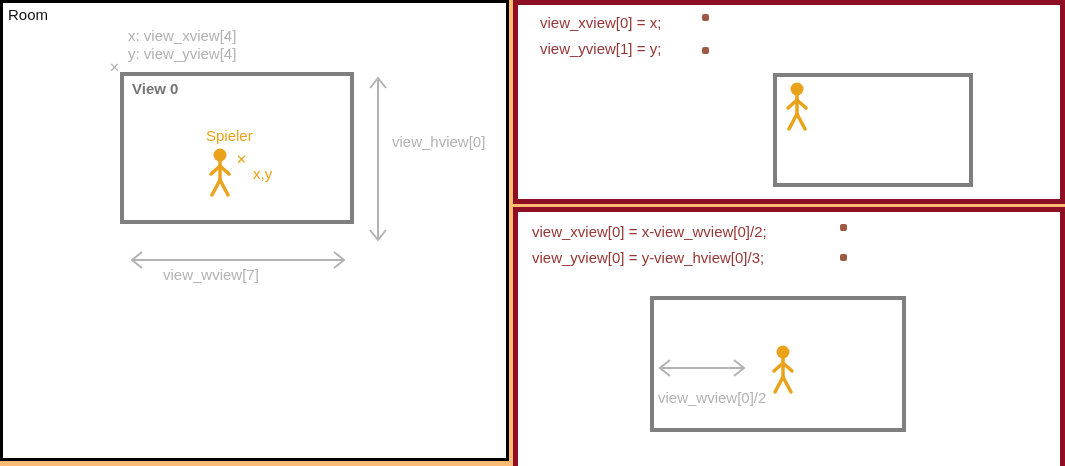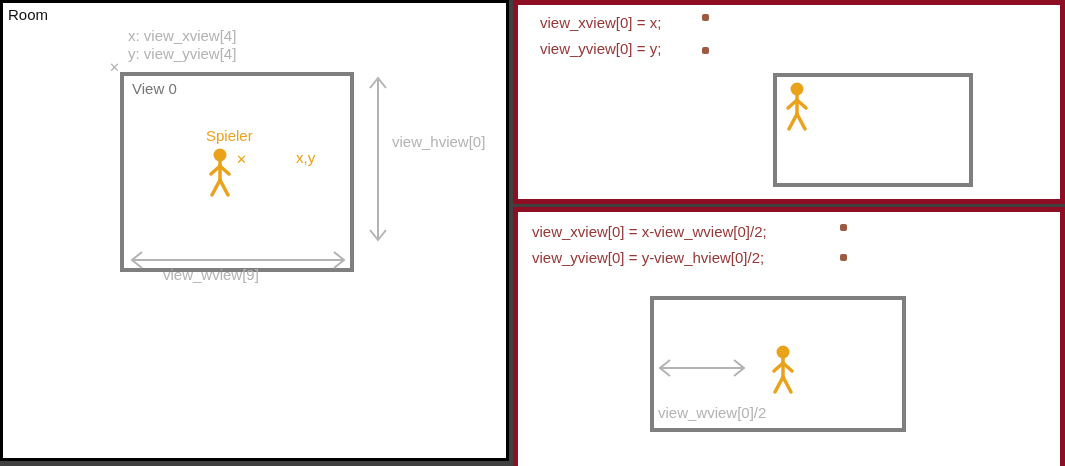--- a/index.html
+++ b/index.html
@@ -1,18 +1,18 @@
 <!DOCTYPE html>
 <html style="--player-gold: #EAA21B; --view-border-gray: #7F7F7F; --muted-gray: #B3B3B3; --panel-border-red: #8E0F24; --code-red: #953735; --dot-brown: #9C5B41;"><head>
 <meta charset="utf-8">
 <style>
   * { margin:0; padding:0; box-sizing:border-box; }
   html,body { background:#ffffff; }
   body { font-family:"Liberation Sans","DejaVu Sans",sans-serif; }
-  .stage { position:relative; width:1065px; height:466px; background:#404040; overflow:hidden; }
+  .stage { position:relative; width:1065px; height:466px; background:#fdba74; overflow:hidden; }
   .panel { position:absolute; background:#fff; }
   .room-panel { left:0; top:0; width:509px; height:461px; border:3px solid #000; }
   .red-panel { border:5px solid var(--panel-border-red,#8E0F24); }
   .panel-top-right { left:513px; top:0; width:552px; height:204px; }
   .panel-bottom-right { left:513px; top:207px; width:552px; height:315px; }
   .abs { position:absolute; }
   .txt { font-size:15px; white-space:nowrap; }
   .black { color:#111; }
   .muted { color:var(--muted-gray,#B3B3B3); }
   .viewlbl { color:#757575; }
@@ -33,77 +33,77 @@
   <div class="panel room-panel">
     <div class="abs txt black" style="left:5px; top:3px;">Room</div>
 
     <div class="abs txt muted" style="left:125px; top:24px; line-height:18px;">
       <div>x: view_xview[4]</div>
       <div>y: view_yview[4]</div>
     </div>
 
     <div class="abs cross muted" style="left:106px; top:58px;">✕</div>
 
-    <div class="view-rect" style="left:117px; top:69px; width:234px; height:200px;">
+    <div class="view-rect" style="left:117px; top:69px; width:234px; height:152px;font-weight:bold;">
       <div class="abs txt viewlbl" style="left:8px; top:4px;">View 0</div>
     </div>
 
     <div class="abs txt gold" style="left:203px; top:124px;">Spieler</div>
 
     <svg class="figure abs" width="34" height="52" viewBox="0 0 34 52" style="left:200px; top:144px;">
       <circle cx="17" cy="8" r="6.5"></circle>
       <line x1="17" y1="14" x2="17" y2="33"></line>
       <line x1="17" y1="19" x2="8" y2="27"></line>
       <line x1="17" y1="19" x2="26" y2="27"></line>
       <line x1="17" y1="33" x2="9" y2="48"></line>
       <line x1="17" y1="33" x2="25" y2="48"></line>
     </svg>
 
     <div class="abs cross gold" style="left:233px; top:150px;">✕</div>
-    <div class="abs txt gold" style="left:250px; top:146px;margin-left:43px;">x,y</div>
+    <div class="abs txt gold" style="left:250px; top:162px;">x,y</div>
 
     <svg class="arrow abs" width="22" height="168" viewBox="0 0 22 168" style="left:364px; top:72px;">
       <line x1="11" y1="5" x2="11" y2="163"></line>
       <polyline points="3,13 11,3 19,13"></polyline>
       <polyline points="3,155 11,165 19,155"></polyline>
     </svg>
     <div class="abs txt muted" style="left:389px; top:130px;">view_hview[0]</div>
 
     <svg class="arrow abs" width="220" height="22" viewBox="0 0 220 22" style="left:125px; top:246px;">
       <line x1="4" y1="11" x2="216" y2="11"></line>
       <polyline points="14,3 4,11 14,19"></polyline>
       <polyline points="206,3 216,11 206,19"></polyline>
     </svg>
-    <div class="abs txt muted" style="left:160px; top:263px;">view_wview[9]</div>
+    <div class="abs txt muted" style="left:160px; top:263px;">view_wview[7]</div>
   </div>
 
   <div class="panel red-panel panel-top-right">
     <div class="abs code" style="left:22px; top:5px;">
       <div>view_xview[0] = x;</div>
-      <div>view_yview[0] = y;</div>
+      <div>view_yview[1] = y;</div>
     </div>
     <div class="dot" style="left:184px; top:9px;"></div>
     <div class="dot" style="left:184px; top:42px;"></div>
 
     <div class="view-rect" style="left:255px; top:68px; width:200px; height:114px;"></div>
 
     <svg class="figure abs" width="34" height="52" viewBox="0 0 34 52" style="left:262px; top:76px;">
       <circle cx="17" cy="8" r="6.5"></circle>
       <line x1="17" y1="14" x2="17" y2="33"></line>
       <line x1="17" y1="19" x2="8" y2="27"></line>
       <line x1="17" y1="19" x2="26" y2="27"></line>
       <line x1="17" y1="33" x2="9" y2="48"></line>
       <line x1="17" y1="33" x2="25" y2="48"></line>
     </svg>
   </div>
 
   <div class="panel red-panel panel-bottom-right">
     <div class="abs code" style="left:14px; top:7px;">
       <div>view_xview[0] = x-view_wview[0]/2;</div>
-      <div>view_yview[0] = y-view_hview[0]/2;</div>
+      <div>view_yview[0] = y-view_hview[0]/3;</div>
     </div>
     <div class="dot" style="left:322px; top:12px;"></div>
     <div class="dot" style="left:322px; top:42px;"></div>
 
     <div class="view-rect" style="left:132px; top:84px; width:256px; height:136px;"></div>
 
     <svg class="arrow abs" width="92" height="22" viewBox="0 0 92 22" style="left:138px; top:145px;">
       <line x1="4" y1="11" x2="88" y2="11"></line>
       <polyline points="14,3 4,11 14,19"></polyline>
       <polyline points="78,3 88,11 78,19"></polyline>
@@ -111,16 +111,16 @@
 
     <svg class="figure abs" width="34" height="52" viewBox="0 0 34 52" style="left:248px; top:132px;">
       <circle cx="17" cy="8" r="6.5"></circle>
       <line x1="17" y1="14" x2="17" y2="33"></line>
       <line x1="17" y1="19" x2="8" y2="27"></line>
       <line x1="17" y1="19" x2="26" y2="27"></line>
       <line x1="17" y1="33" x2="9" y2="48"></line>
       <line x1="17" y1="33" x2="25" y2="48"></line>
     </svg>
 
-    <div class="abs txt muted" style="left:140px; top:192px;">view_wview[0]/2</div>
+    <div class="abs txt muted" style="left:140px; top:177px;">view_wview[0]/2</div>
   </div>
 
 </div>
 
 </body></html>

